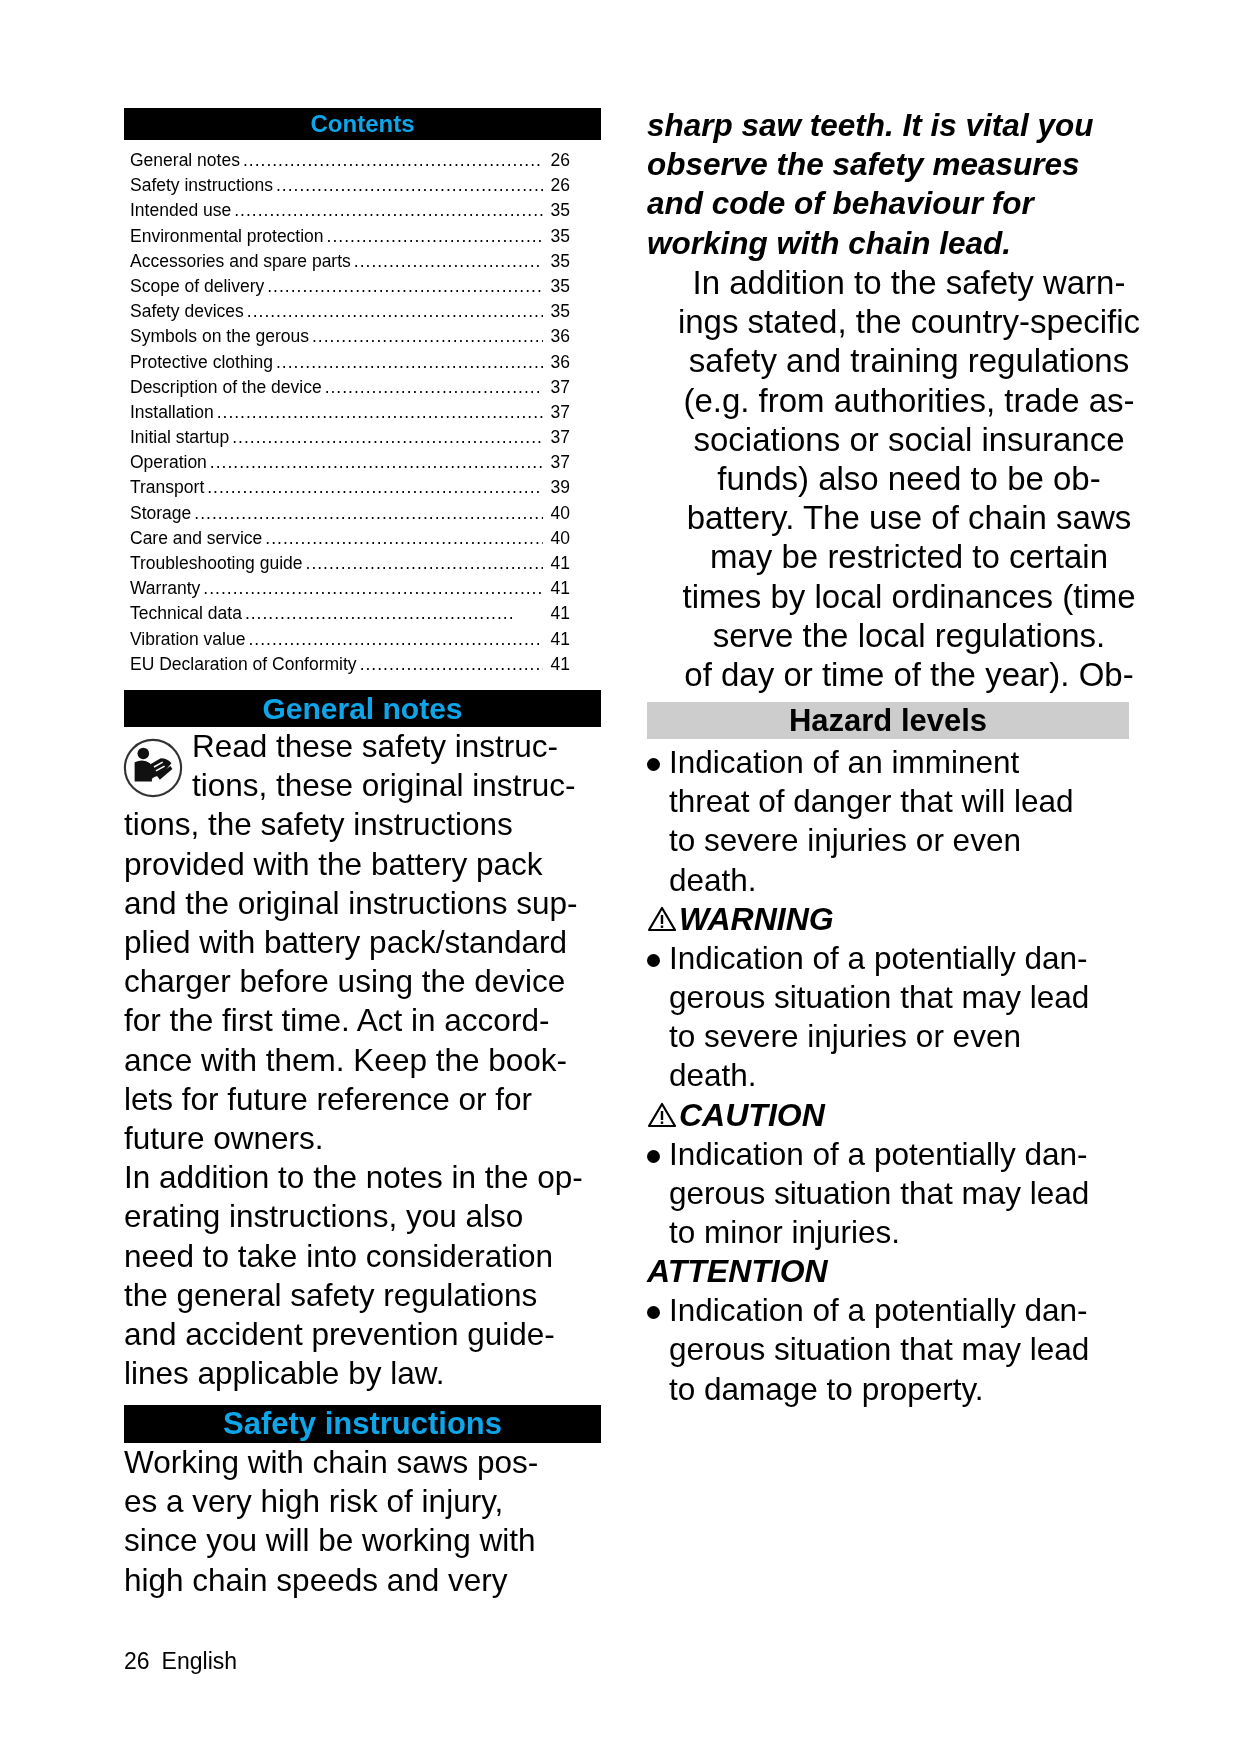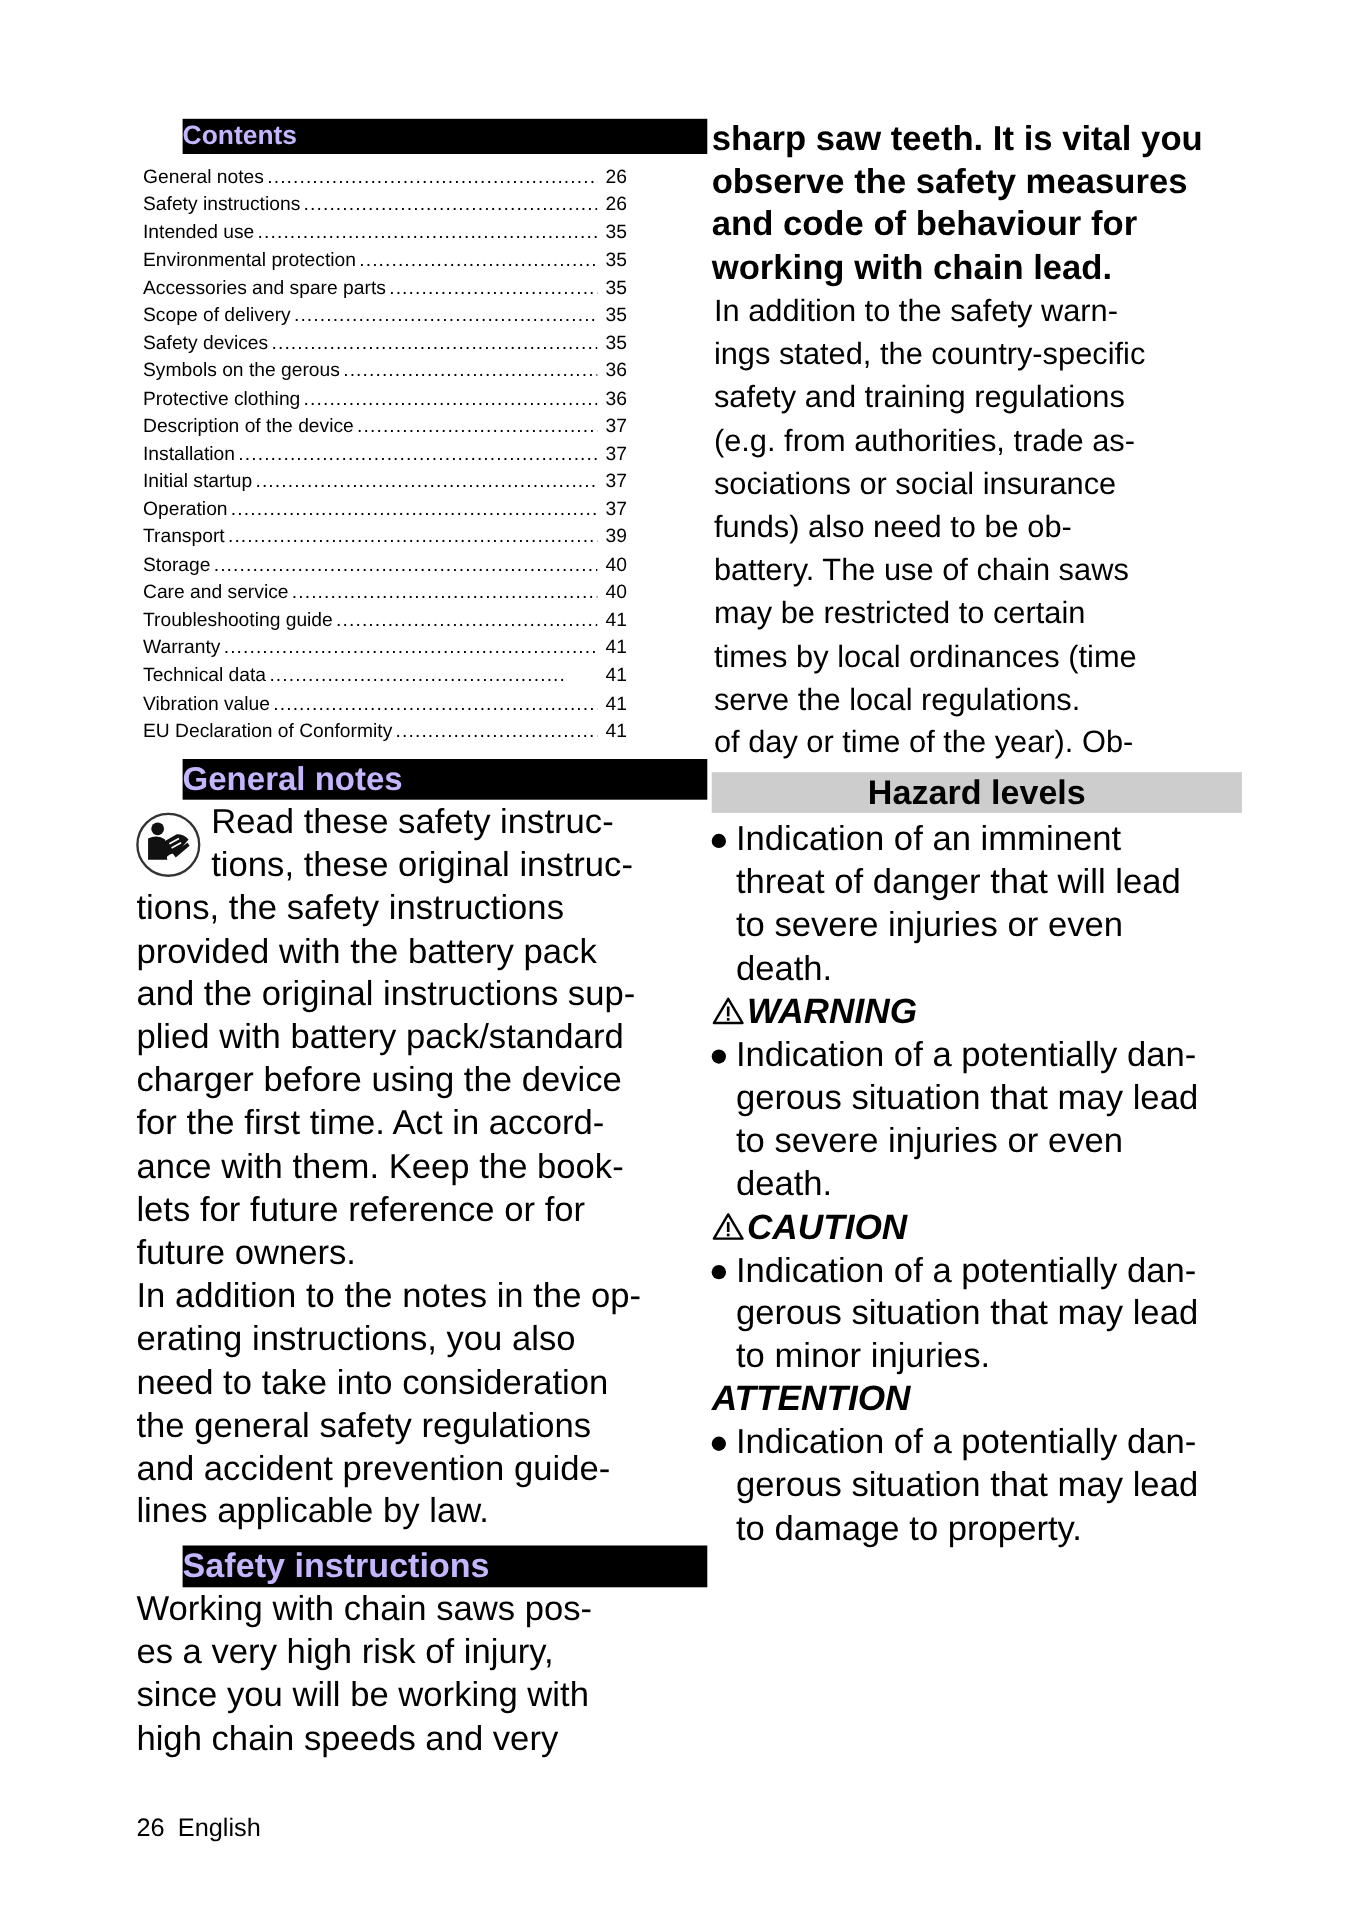--- a/index.html
+++ b/index.html
@@ -2,22 +2,22 @@
 <html><head>
 <meta charset="utf-8">
 <style>
   html, body { margin: 0; padding: 0; background: #ffffff; }
   body { width: 1241px; height: 1754px; position: relative; overflow: hidden;
          font-family: "Liberation Sans", sans-serif; color: #000; }
   .col { position: absolute; top: 0; }
   .left { left: 124px; width: 477px; }
   .right { left: 647px; width: 482px; }
 
-  .bar-black { position: absolute; background: #000; color: #c4b5fd; font-weight: bold;
-               text-align: left; box-sizing: border-box; margin-left: 42px; }
+  .bar-black { position: absolute; background: #000; color: #0ea5e9; font-weight: bold;
+               text-align: center; box-sizing: border-box; }
   .bar-grey { position: absolute; background: #cdcdcd; color: #000; font-weight: bold;
               text-align: center; box-sizing: border-box; }
 
   
   #contents-bar { left: 0; top: 108px; width: 477px; height: 32px; font-size: 24px; line-height: 32px; }
   #toc { position: absolute; left: 6px; top: 148px; width: 440px; }
   .toc-row { display: flex; align-items: baseline; height: 25.2px; font-size: 17.5px; line-height: 25.2px; white-space: nowrap; overflow: hidden; }
   .toc-title { flex: 0 0 auto; }
   .toc-dots { flex: 1 1 auto; overflow: hidden; letter-spacing: 1px; color: #000; margin: 0 3px; }
   .toc-dots::before { content: "................................................................................................................................................"; }
@@ -28,22 +28,22 @@
   #general-text { position: absolute; left: 0; top: 727px; width: 490px; font-size: 31.5px; line-height: 39.2px; }
   #book-icon { float: left; width: 62px; height: 62px; margin: 10px 8px 0 -2px; }
 
   #safety-bar { left: 0; top: 1405px; width: 477px; height: 38px; font-size: 31px; line-height: 38px; }
   #safety-text { position: absolute; left: 0; top: 1443px; width: 490px; font-size: 31.5px; line-height: 39.2px; font-weight: normal; }
 
   #footer { position: absolute; left: 124px; top: 1648px; font-size: 23px; }
   #footer span + span { margin-left: 12px; }
 
   
-  #right-bold { position: absolute; left: 0; top: 106px; width: 490px; font-size: 31.5px; line-height: 39.2px; font-weight: bold; }
-  #right-normal { position: absolute; left: 2px; top: 263px; width: 490px; font-size: 28px; line-height: 39.2px; }
+  #right-bold { position: absolute; left: 0; top: 106px; width: 490px; font-size: 31.5px; line-height: 39.2px; font-weight: bold; font-style: italic; }
+  #right-normal { position: absolute; left: 17px; top: 263px; width: 490px; font-size: 33px; line-height: 39.2px; text-align: center; }
 
   #hazard-bar { left: 0; top: 702px; width: 482px; height: 37px; font-size: 31px; line-height: 37px; }
   #hazards { position: absolute; left: 0; top: 743px; width: 490px; }
   .hz-title { font-size: 32px; font-weight: bold; font-style: italic; line-height: 39px; height: 39px; display: flex; align-items: center; }
   .hz-title svg { width: 30px; height: 26px; margin-right: 2px; }
   .hz-item { position: relative; padding-left: 22px; font-size: 31.5px; line-height: 39.2px; }
   .hz-bullet { position: absolute; left: 0; top: 15px; width: 13px; height: 13px; border-radius: 50%; background: #000; }
   .hz-block { margin-bottom: 0; }
 </style>
 </head>

